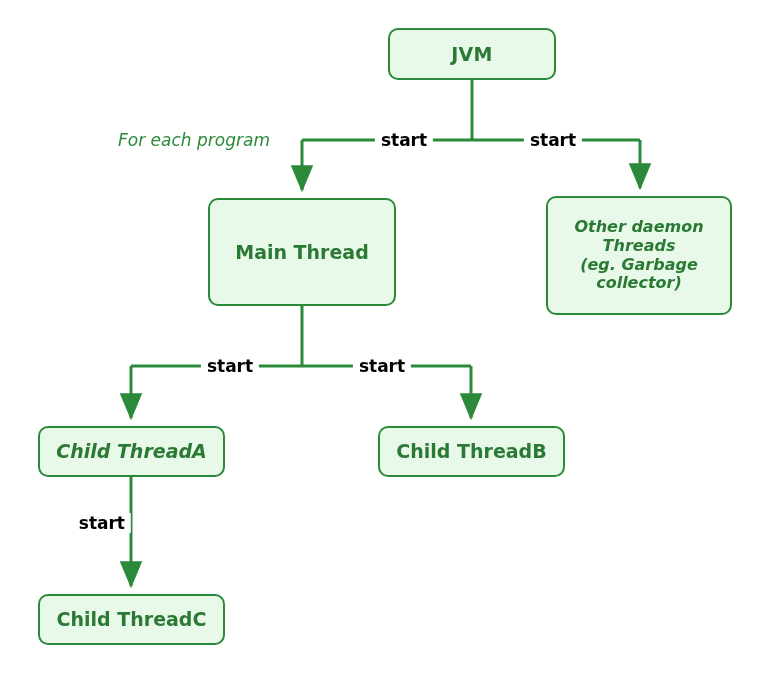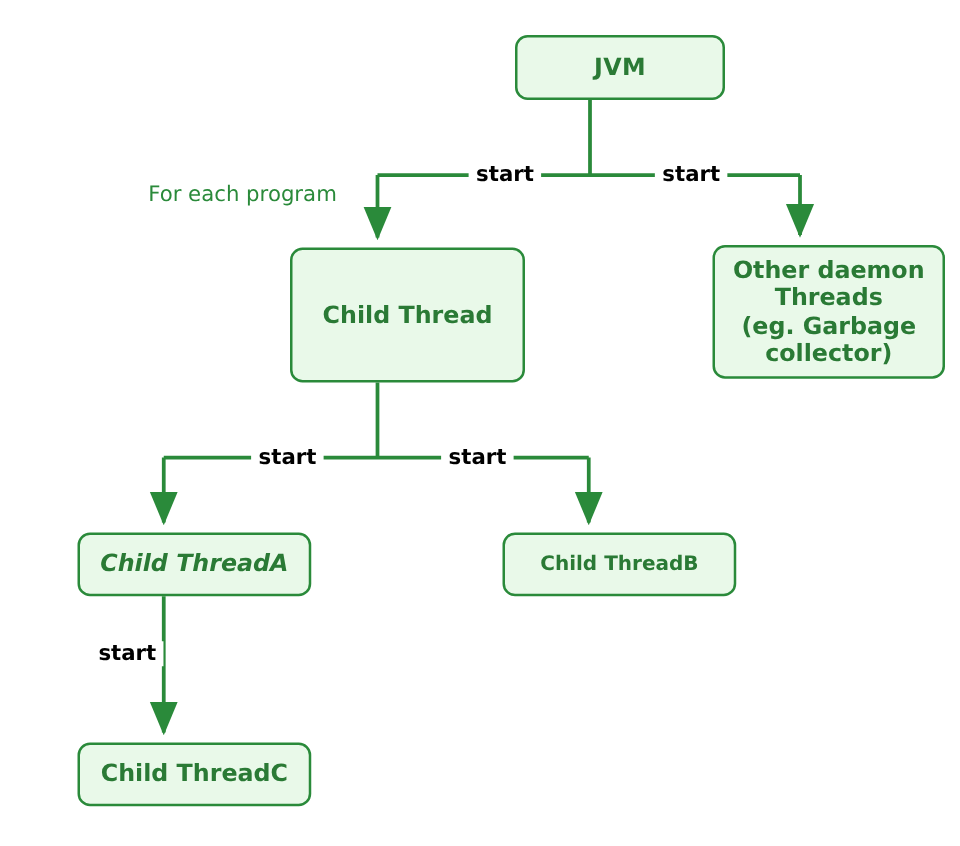--- a/index.html
+++ b/index.html
@@ -30,32 +30,31 @@
     background: #e9f9e9;
     border: 2px solid #2a8a3a;
     border-radius: 10px;
     display: flex;
     align-items: center;
     justify-content: center;
     text-align: center;
     color: #2a7a35;
     line-height: 1.18;
     z-index: 2;
-    margin-left: 24px;
   }
   .node-label {
     display: block;
     white-space: pre-line;
     padding: 0 6px;
   }
   .n-jvm { left: 388px; top: 28px; width: 168px; height: 52px; font-size: 19px; font-weight: 700; letter-spacing: .3px; }
   .n-main { left: 208px; top: 198px; width: 188px; height: 108px; font-size: 19px; font-weight: 600; }
-  .n-daemon { left: 546px; top: 196px; width: 186px; height: 107px; font-size: 19px; font-weight: 700; }
+  .n-daemon { left: 546px; top: 196px; width: 186px; height: 119px; font-size: 16px; font-weight: 700; font-style: italic; }
   .n-ta { left: 38px; top: 426px; width: 187px; height: 51px; font-size: 19px; font-weight: 600; font-style: italic; }
-  .n-tb { left: 378px; top: 426px; width: 187px; height: 51px; font-size: 16px; font-weight: 600; }
+  .n-tb { left: 378px; top: 426px; width: 187px; height: 51px; font-size: 19px; font-weight: 600; }
   .n-tc { left: 38px; top: 594px; width: 187px; height: 51px; font-size: 19px; font-weight: 600; }
 
   .edge-label {
     position: absolute;
     color: #000000;
     background: #ffffff;
     font-size: 17px;
     font-weight: 700;
     white-space: nowrap;
     padding: 0 6px;
@@ -113,21 +112,21 @@
     <g>
       <path d="M 131 477 L 131 586" stroke="#2a8a3a" stroke-width="3" fill="none" marker-end="url(#arrow)"></path>
     </g>
   </svg>
 
   <div class="node n-jvm">
     <span class="node-label">JVM</span>
   </div>
 
   <div class="node n-main">
-    <span class="node-label">Child Thread</span>
+    <span class="node-label">Main Thread</span>
   </div>
 
   <div class="node n-daemon">
     <span class="node-label">Other daemon
 Threads
 (eg. Garbage
 collector)</span>
   </div>
 
   <div class="node n-ta">
@@ -145,15 +144,15 @@
   <div class="edge-label" style="left:404px; top:140px;">start</div>
 
   <div class="edge-label" style="left:553px; top:140px;">start</div>
 
   <div class="edge-label" style="left:230px; top:366px;">start</div>
 
   <div class="edge-label" style="left:382px; top:366px;">start</div>
 
   <div class="edge-label" style="left:131px; top:523px; transform: translate(-100%, -50%);">start</div>
 
-  <div class="note" style="left:194px; top:156px;">For each program</div>
+  <div class="note" style="left:194px; top:140px;font-style:italic;">For each program</div>
 
 </div>
 
 </body></html>

